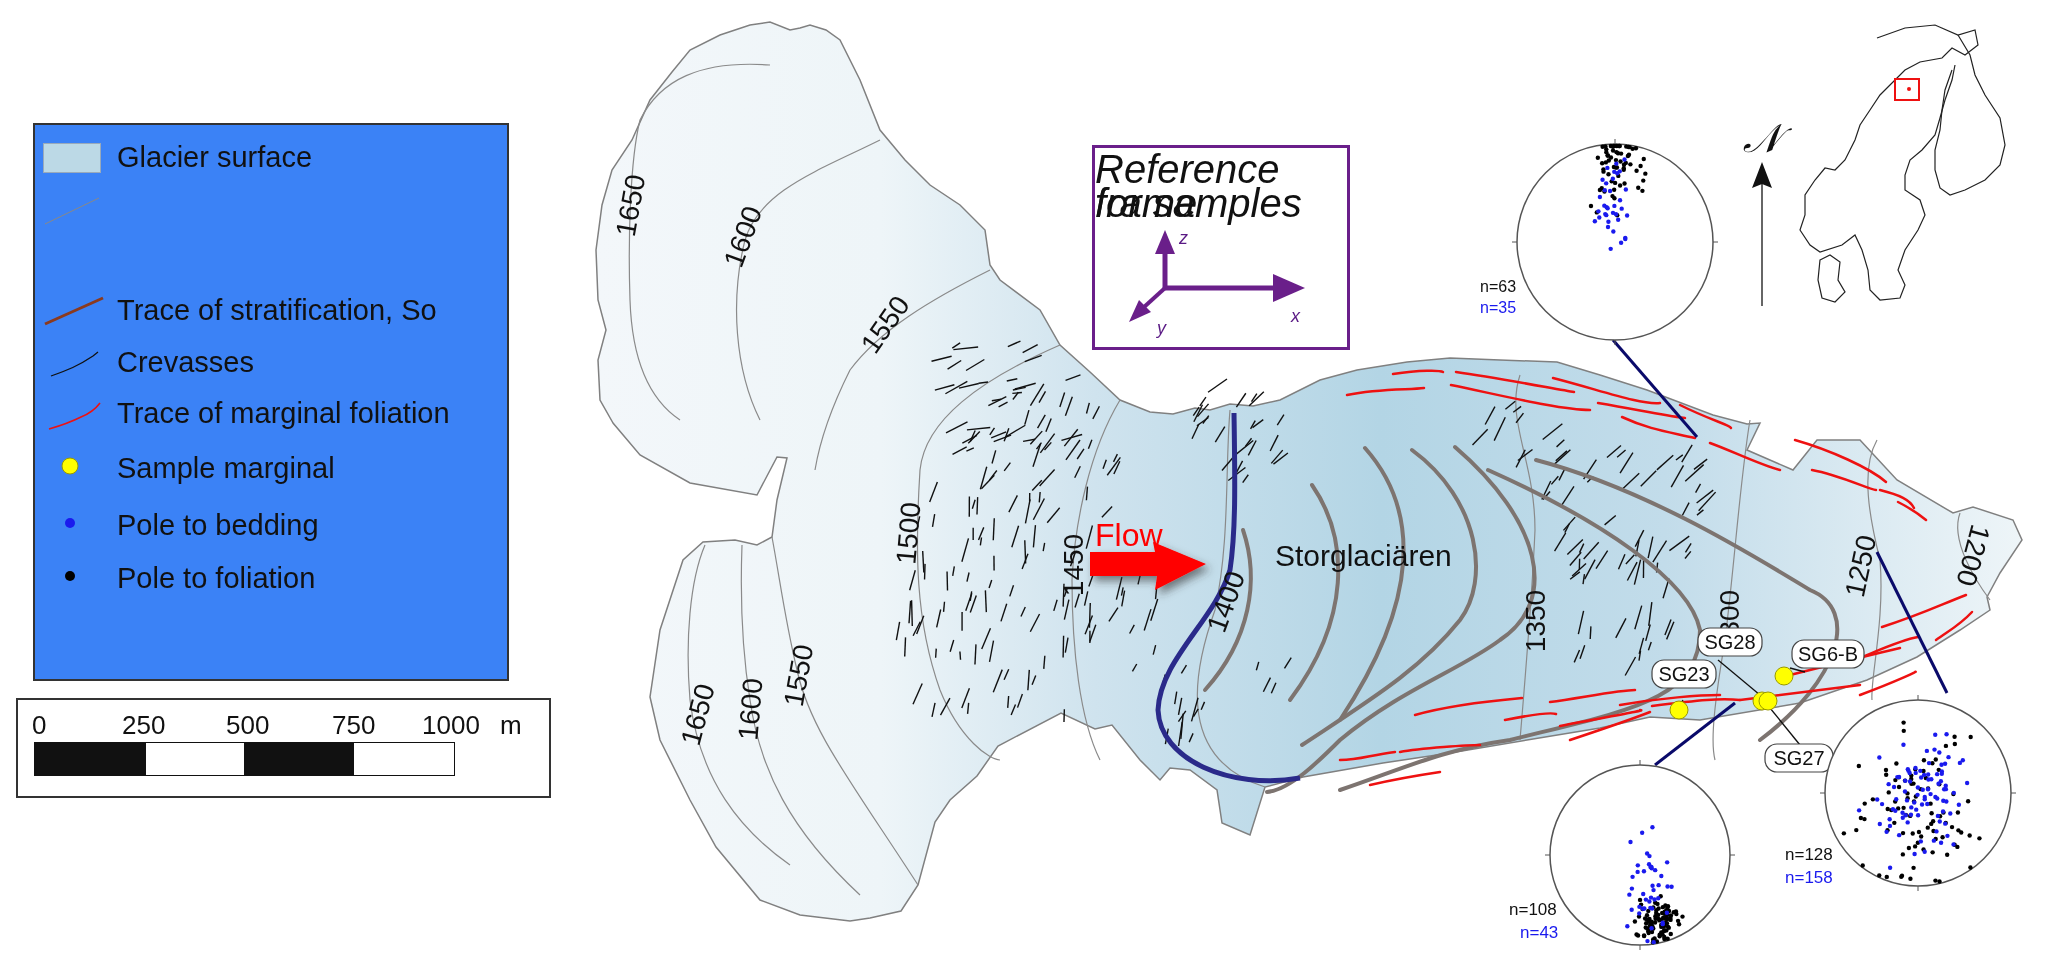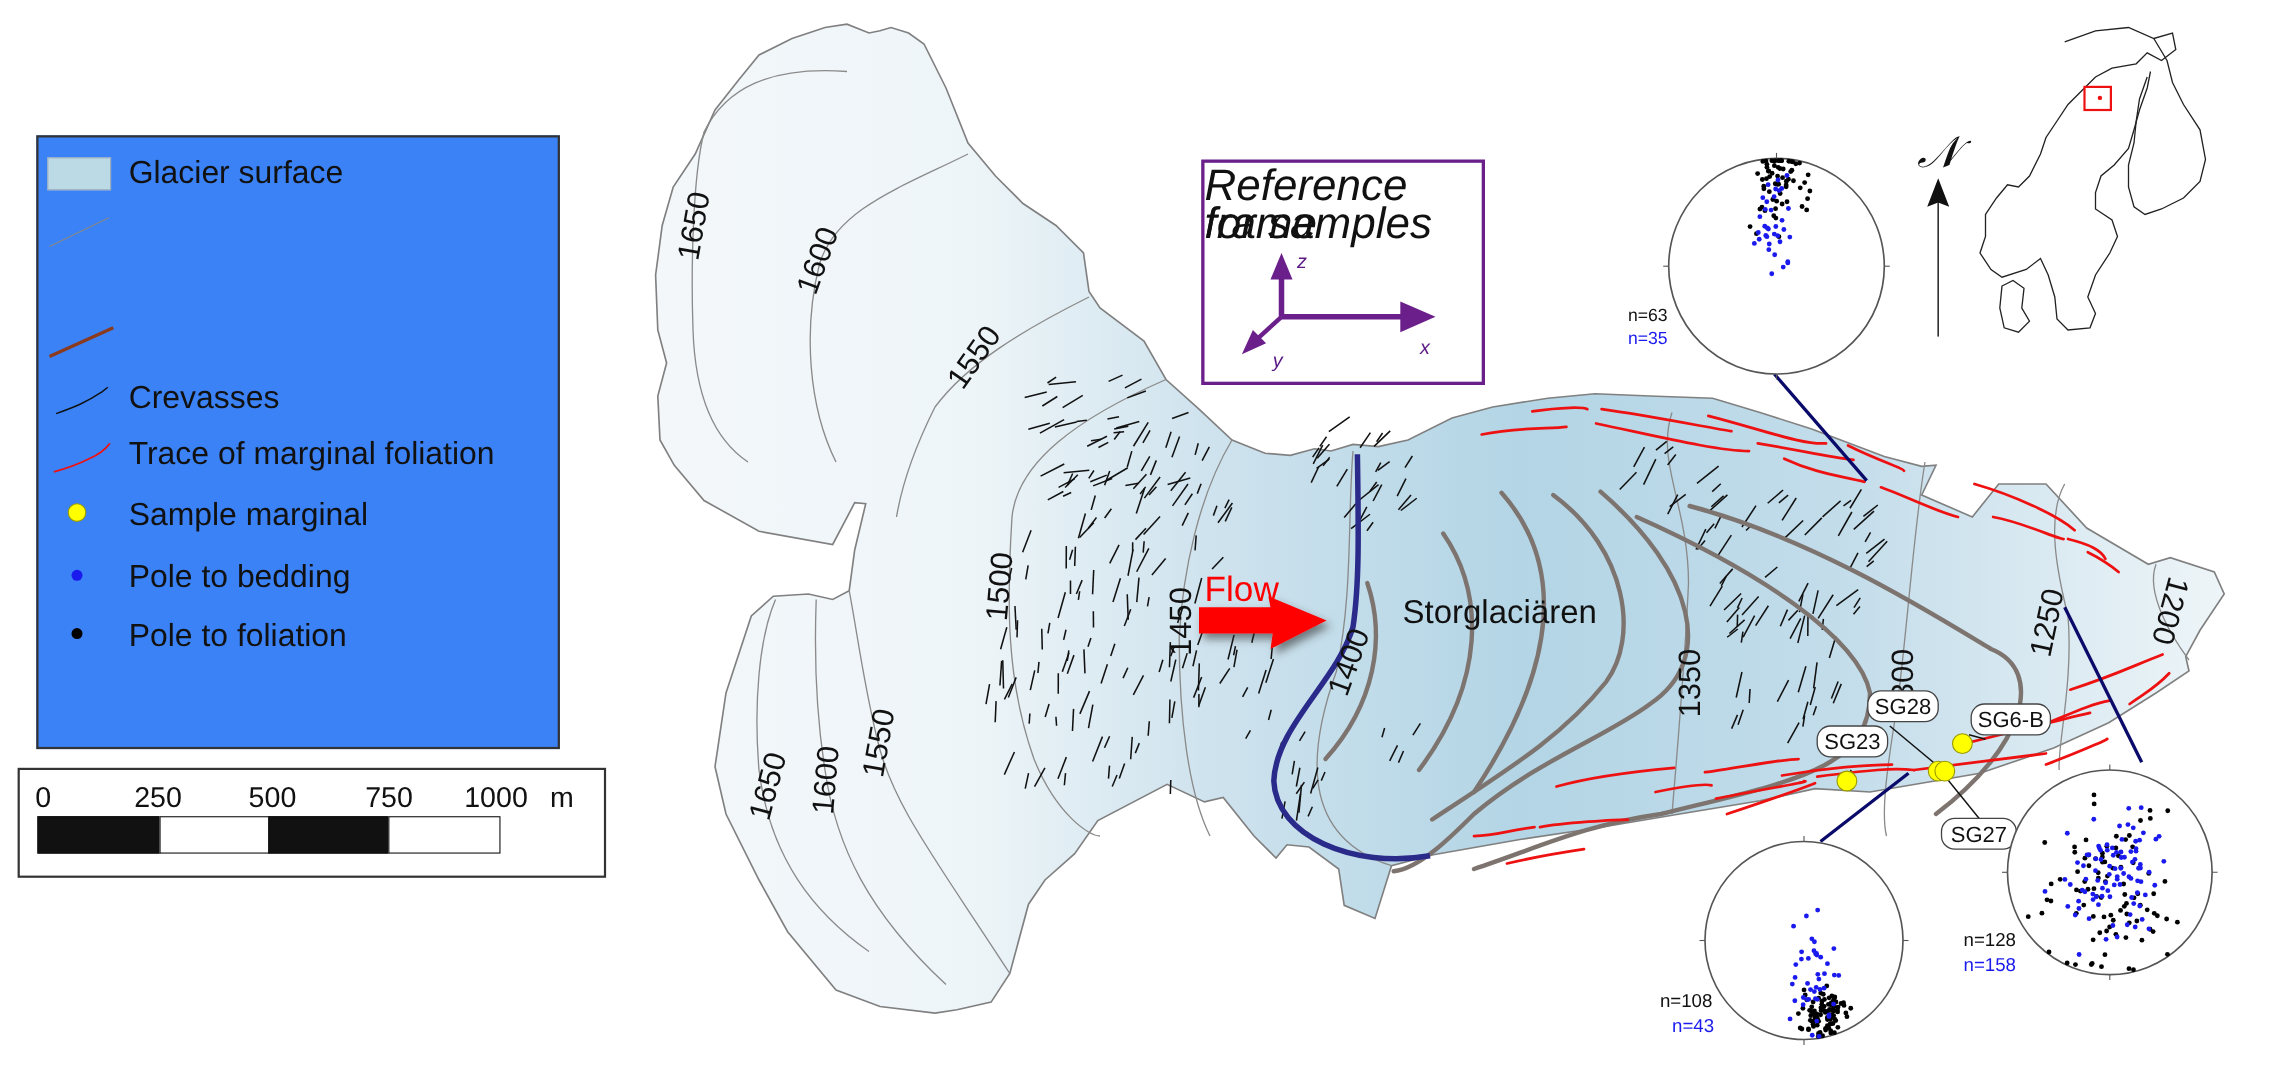--- a/index.html
+++ b/index.html
@@ -899,20 +899,21 @@
   </div>
   <div class="legend-row" style="top:65px">
     <svg class="legend-sym">
         <line x1="2" y1="34" x2="56" y2="8" stroke="#888" stroke-width="1"></line>
       </svg>
   </div>
   <div class="legend-row" style="top:165px">
     <svg class="legend-sym">
         <line x1="2" y1="34" x2="60" y2="8" stroke="#8b3a1e" stroke-width="3"></line>
       </svg>
+    <span class="legend-label">Trace of stratification, So</span>
   </div>
   <div class="legend-row" style="top:217px">
     <svg class="legend-sym">
         <path d="M8,34 C25,28 35,24 50,14 L55,10" stroke="#111" stroke-width="1.3" fill="none"></path>
       </svg>
     <span class="legend-label">Crevasses</span>
   </div>
   <div class="legend-row" style="top:268px">
     <svg class="legend-sym">
         <path d="M6,36 C20,32 30,28 38,24 C48,20 54,14 57,10" stroke="#ee1111" stroke-width="1.6" fill="none"></path>

